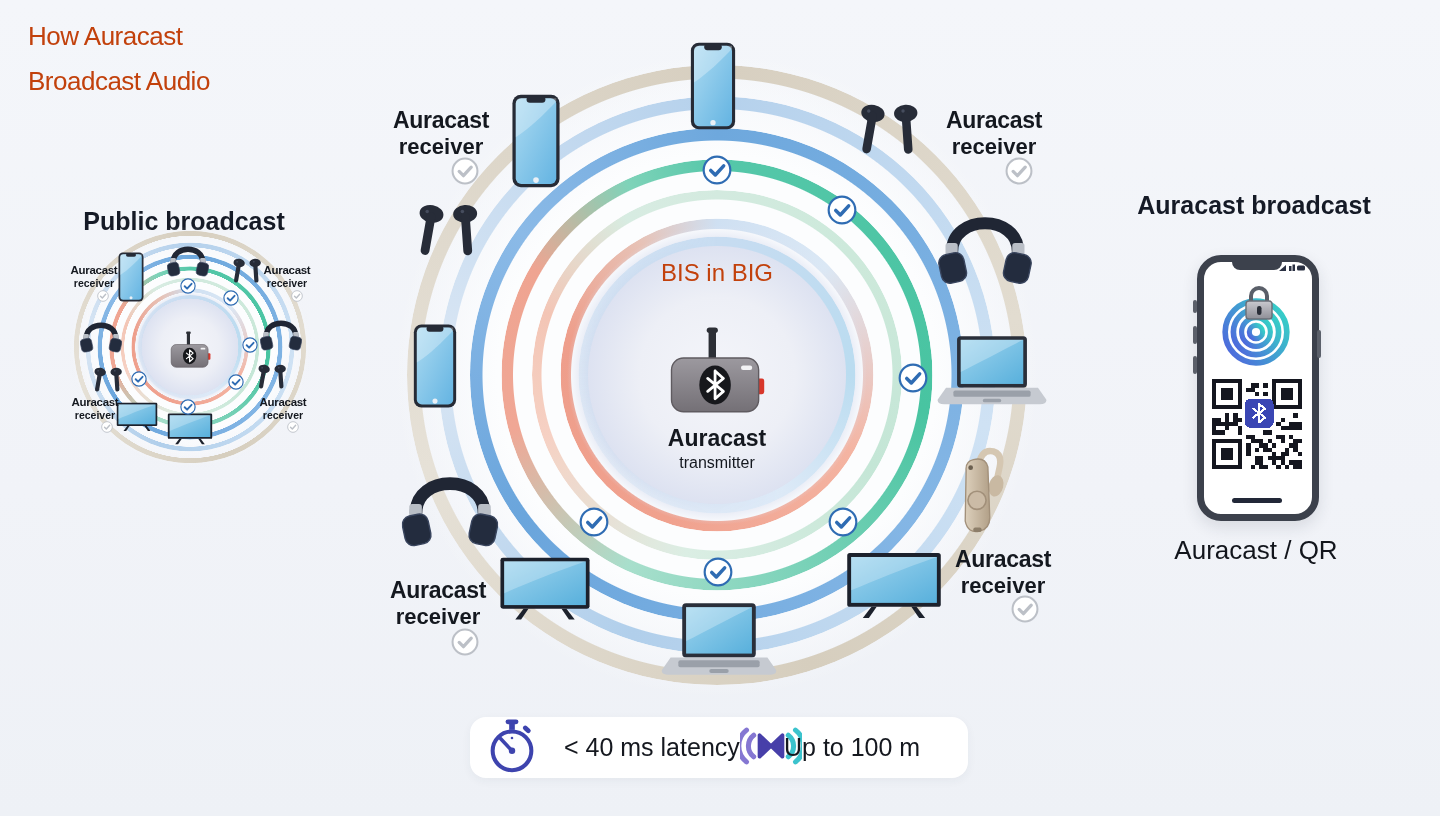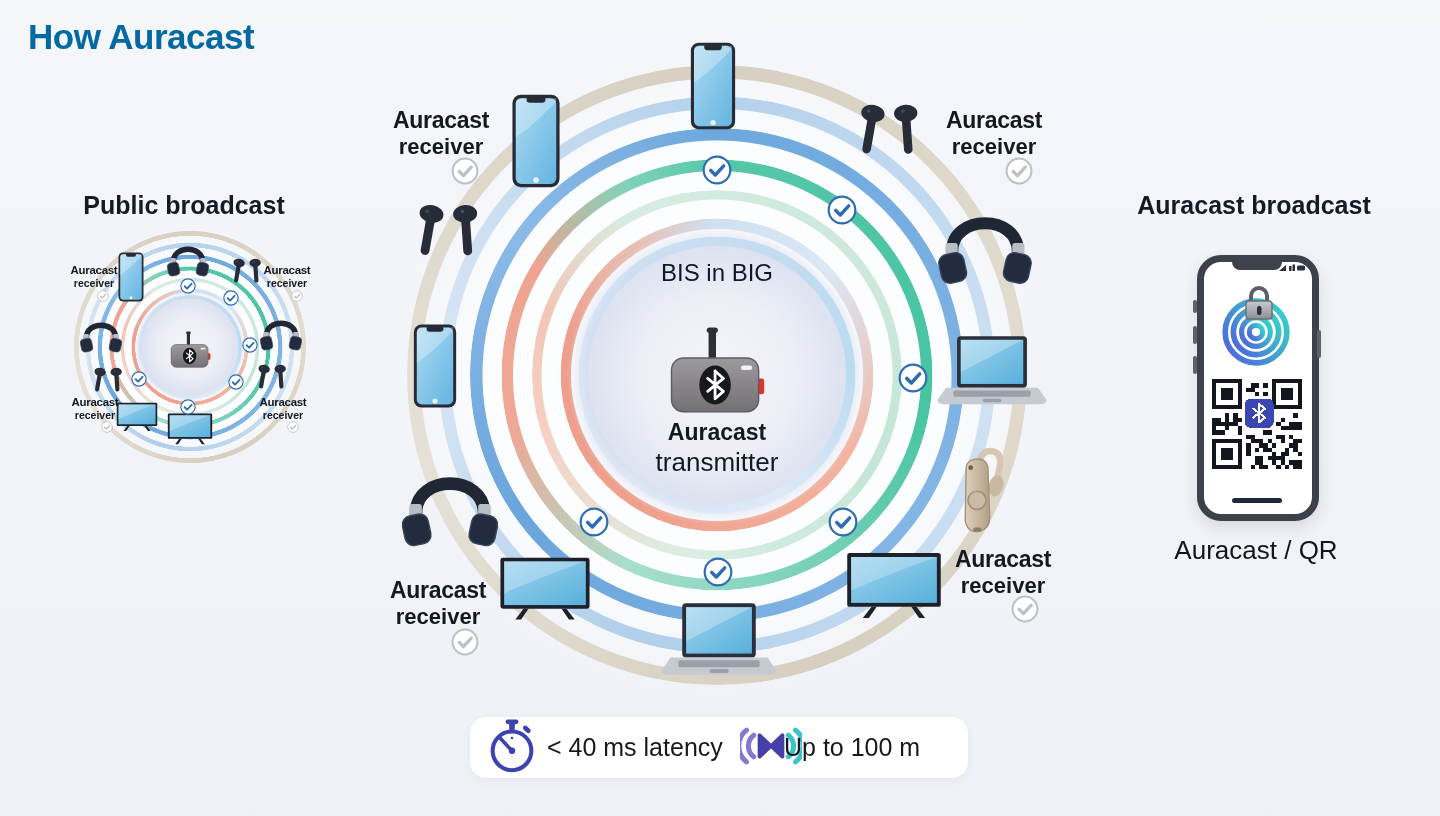--- a/index.html
+++ b/index.html
@@ -6,22 +6,22 @@
   body{
     width:1440px;height:816px;overflow:hidden;position:relative;
     background:linear-gradient(180deg,#f4f6fa 0%,#f1f3f8 60%,#eef1f6 100%);
     font-family:"Liberation Sans","DejaVu Sans",sans-serif;color:#14181f;
     -webkit-font-smoothing:antialiased;
   }
   .abs{position:absolute}
   .ctr{transform:translate(-50%,-50%)}
 
   
-  .page-title{left:28px;top:14px;font-size:35px;line-height:45px;font-weight:700;
-    color:#0369a1;letter-spacing:-.5px}
+  .page-title{left:28px;top:14px;font-size:26px;line-height:45px;font-weight:400;
+    color:#c2410c;letter-spacing:-.5px}
 
   
   .sec-title{font-size:25px;font-weight:700;color:#151a26;text-align:center;white-space:nowrap}
 
   
   .rings{position:absolute;width:620px;height:620px;pointer-events:none}
   .ring,.disc,.backdrop{position:absolute;left:50%;top:50%;transform:translate(-50%,-50%);border-radius:50%}
   .t10{-webkit-mask:radial-gradient(closest-side,transparent calc(100% - 10px),#000 calc(100% - 9px));mask:radial-gradient(closest-side,transparent calc(100% - 10px),#000 calc(100% - 9px))}
   .t11{-webkit-mask:radial-gradient(closest-side,transparent calc(100% - 11px),#000 calc(100% - 10px));mask:radial-gradient(closest-side,transparent calc(100% - 11px),#000 calc(100% - 10px))}
   .t12{-webkit-mask:radial-gradient(closest-side,transparent calc(100% - 12px),#000 calc(100% - 11px));mask:radial-gradient(closest-side,transparent calc(100% - 12px),#000 calc(100% - 11px))}
@@ -44,24 +44,24 @@
   .chk-gray{color:#bcc0c7}
 
   
   .rcv{position:absolute;transform:translate(-50%,-50%);text-align:center;color:#14181f;line-height:1.16;white-space:nowrap}
   .rcv .l1{display:block;font-weight:700;font-size:23px;letter-spacing:-.3px}
   .rcv .l2{display:block;font-weight:700;font-size:22px}
   .rcv.mini .l1{font-size:11.5px}
   .rcv.mini .l2{font-size:10.5px}
 
   
-  .bis{font-size:24px;font-weight:400;color:#0f172a;white-space:nowrap}
+  .bis{font-size:24px;font-weight:400;color:#c2410c;white-space:nowrap}
   .tx-lbl{text-align:center;line-height:1.2;white-space:nowrap}
   .tx-lbl .l1{display:block;font-size:23px;font-weight:700}
-  .tx-lbl .l2{display:block;font-size:26px;font-weight:400}
+  .tx-lbl .l2{display:block;font-size:16px;font-weight:400}
 
   
   .phone-frame{left:1197px;top:255px;width:122px;height:266px;background:#fff;
     border:7px solid #3c414c;border-radius:24px;box-sizing:border-box;
     box-shadow:0 6px 16px rgba(30,40,60,.12)}
   .notch{left:1232px;top:258px;width:50px;height:12px;background:#3c414c;border-radius:0 0 8px 8px}
   .side-btn{background:#5b606a;border-radius:2px}
   .home-bar{left:1257px;top:498px;width:50px;height:5px;background:#222838;border-radius:3px;transform:translate(-50%,0)}
   .caption{font-size:26px;font-weight:400;color:#12151c;white-space:nowrap}
 
@@ -209,24 +209,25 @@
     <circle cx="36" cy="36" r="30" fill="none" stroke="url(#g-rip)" stroke-width="5.5"></circle>
     <circle cx="36" cy="36" r="22" fill="none" stroke="url(#g-rip)" stroke-width="5.5"></circle>
     <circle cx="36" cy="36" r="14" fill="none" stroke="url(#g-rip)" stroke-width="5"></circle>
     <circle cx="36" cy="36" r="6.5" fill="none" stroke="url(#g-rip)" stroke-width="5"></circle>
   </symbol>
 </defs>
 </svg>
 
 <div class="abs page-title">
   <div>How Auracast</div>
+  <div>Broadcast Audio</div>
 </div>
 
 <div>
-  <div class="abs sec-title ctr" style="left:184px;top:205px">Public broadcast</div>
+  <div class="abs sec-title ctr" style="left:184px;top:221px">Public broadcast</div>
 
   <div class="rings" style="left:-120px;top:37px;transform:scale(.375);transform-origin:310px 310px">
     <div class="backdrop r-backdrop"></div>
     <div class="ring r-beige t14"></div>
     <div class="ring r-lblue t13"></div>
     <div class="ring r-blue t13"></div>
     <div class="ring r-teal t12"></div>
     <div class="ring r-mint t10"></div>
     <div class="ring r-salmon t11"></div>
     <div class="disc"></div>
@@ -592,17 +593,17 @@
   </svg>
 
   <div class="abs home-bar"></div>
   <div class="abs caption ctr" style="left:1256px;top:550px">Auracast / QR</div>
 </div>
 
 <div class="abs spec-bar"></div>
 <svg class="abs" style="left:487px;top:718px;width:50px;height:56px">
     <use href="#i-watch"></use>
   </svg>
-<div class="abs spec-text" style="left:547px;top:717px">&lt; 40 ms latency</div>
+<div class="abs spec-text" style="left:564px;top:717px">&lt; 40 ms latency</div>
 <svg class="abs" style="left:740px;top:721px;width:62px;height:50px">
     <use href="#i-sig"></use>
   </svg>
 <div class="abs spec-text" style="left:784px;top:717px">Up to 100 m</div>
 
 </body></html>

